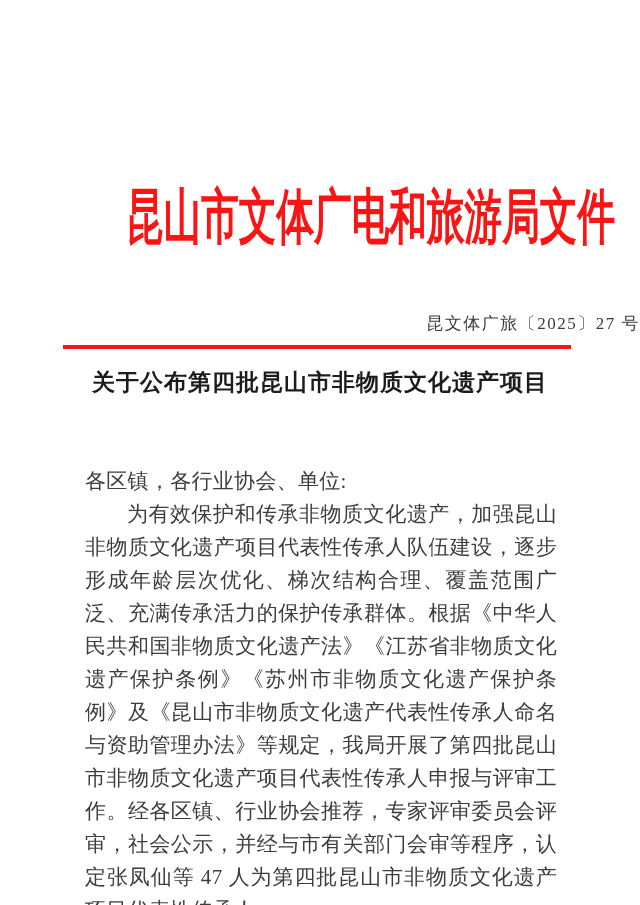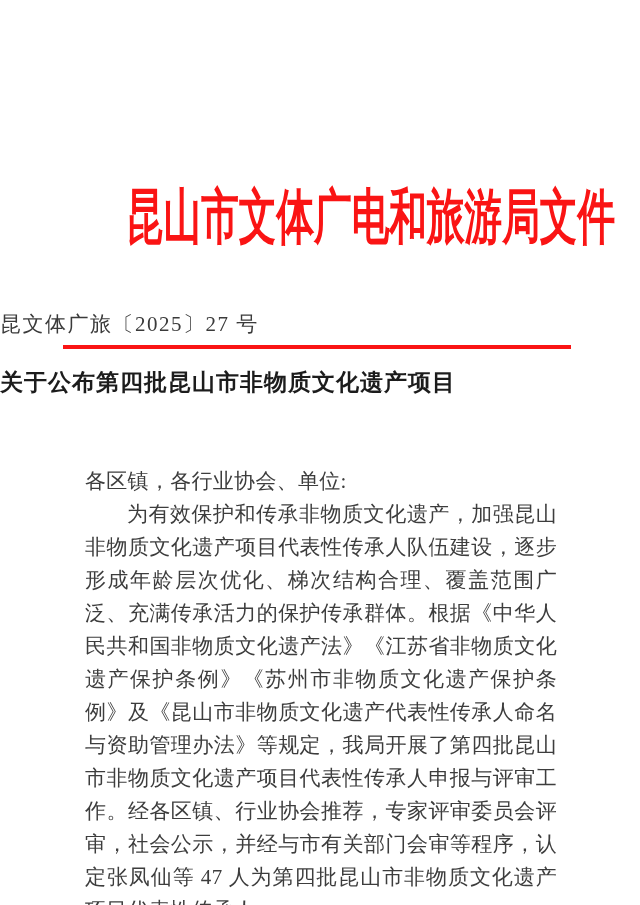--- a/index.html
+++ b/index.html
@@ -35,41 +35,42 @@
     transform: scale(0.66, 1.05);
     transform-origin: center center;
     font-family: "Liberation Serif", "DejaVu Serif", serif;
   }
   
   .doc-number {
     position: absolute;
     top: 312px;
     left: 0;
     right: 0;
-    text-align: left;
-    font-size: 21px;
+    text-align: right;
+    font-size: 17px;
     line-height: 24px;
     letter-spacing: 1.5px;
     color: #3a3a3a;
   }
   
   .red-rule {
     position: absolute;
     top: 345px;
     left: 63px;
     width: 508px;
     height: 4px;
     background: #fa1414;
   }
   
   .notice-title {
     position: absolute;
     top: 367px;
     left: 0;
     right: 0;
+    text-align: center;
     font-size: 23px;
     font-weight: bold;
     line-height: 31px;
     letter-spacing: 1px;
     color: #1c1c1c;
   }
   
   .doc-body {
     position: absolute;
     top: 465px;

